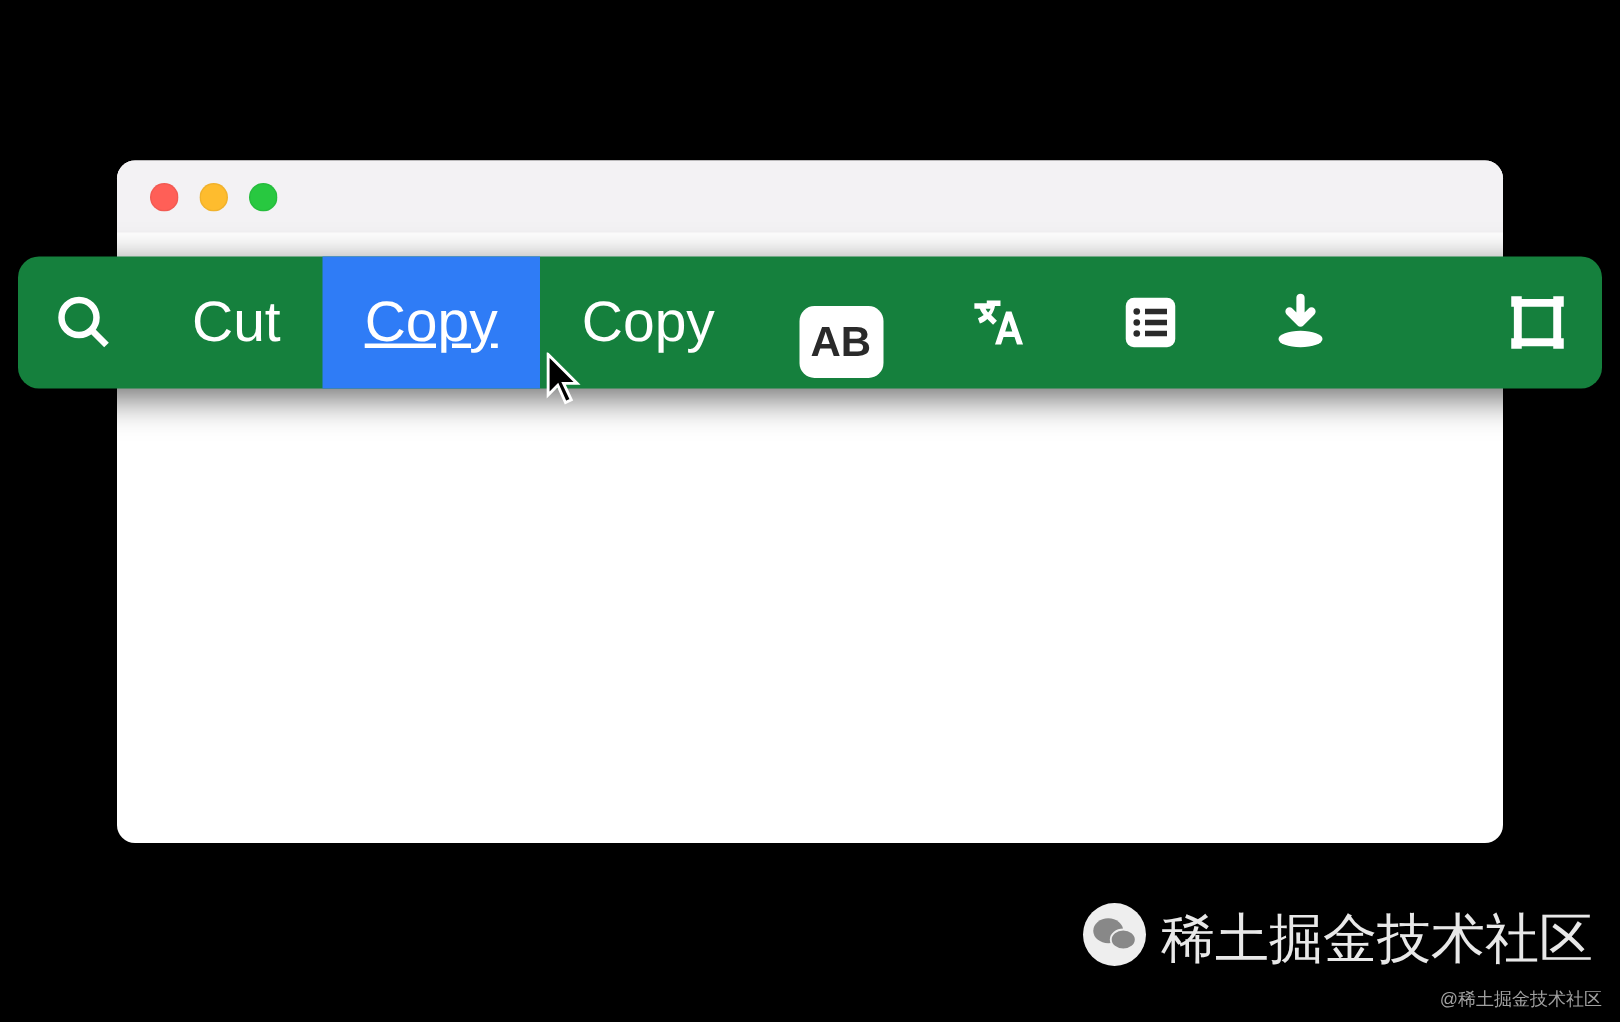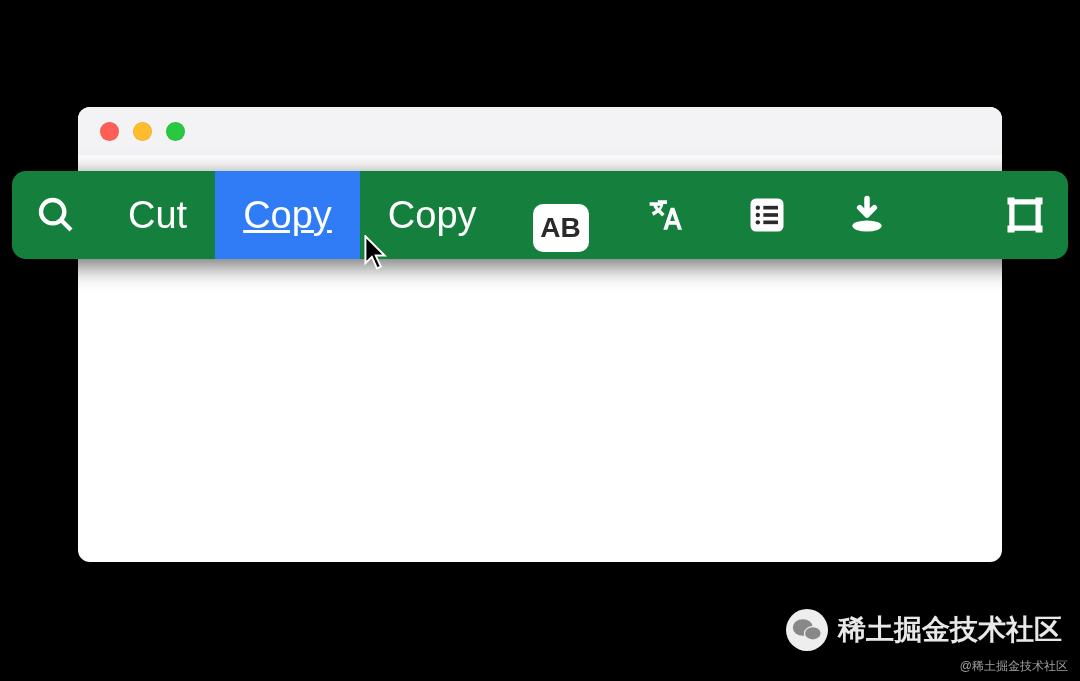--- a/index.html
+++ b/index.html
@@ -98,25 +98,23 @@
       left: 364px;
       top: 235px;
       pointer-events: none;
       z-index: 10;
     }
     .watermark {
       position: absolute;
       right: 18px;
       bottom: 30px;
       display: flex;
-      align-items: center;
       gap: 10px;
       color: #e8e8e8;
-      font-size: 28px;
-      font-weight: bold;
+      font-size: 36px;
     }
     .wm-icon {
       width: 42px;
       height: 42px;
       background: #eee;
       border-radius: 50%;
       display: flex;
       align-items: center;
       justify-content: center;
     }

